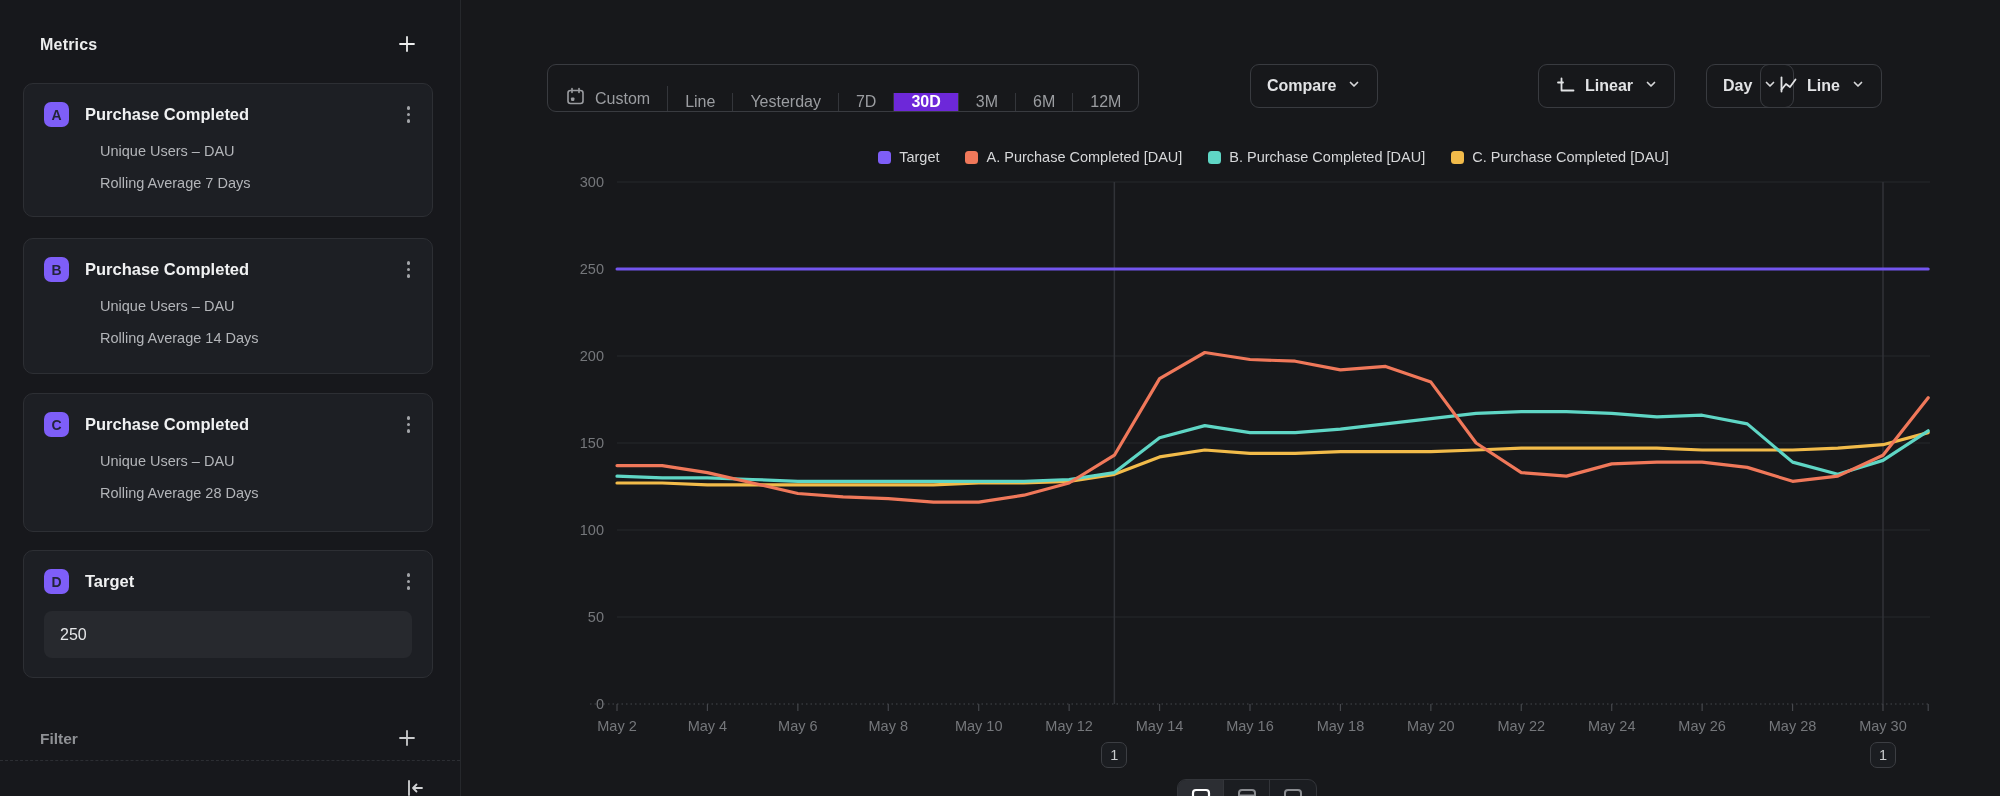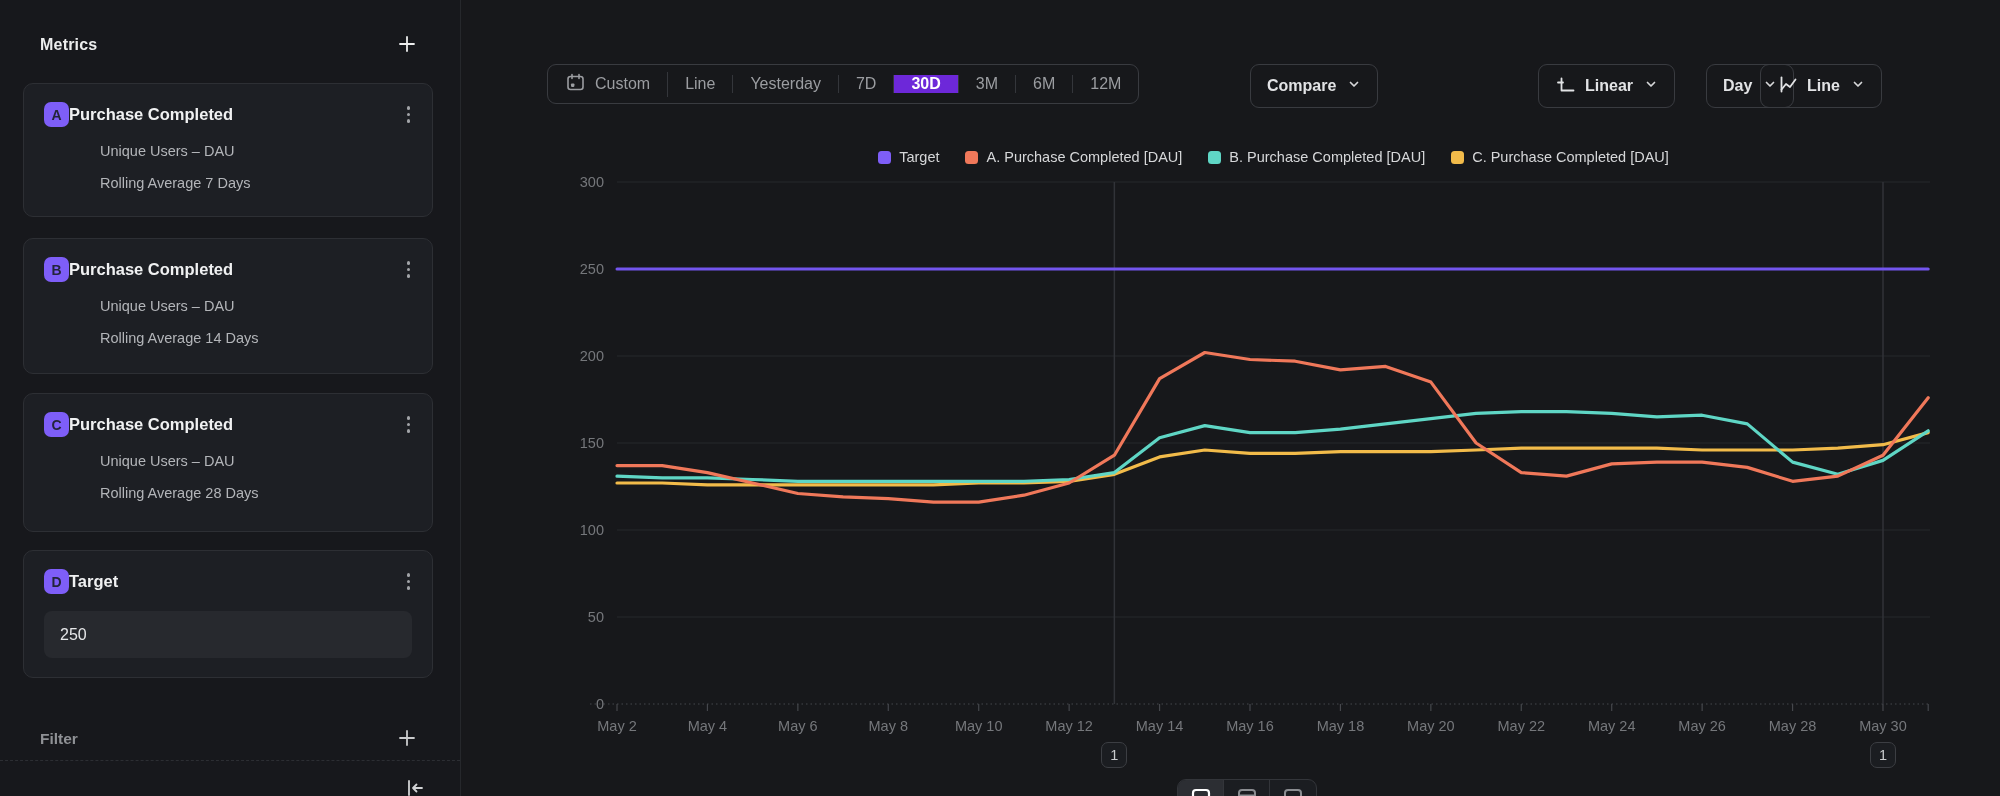--- a/index.html
+++ b/index.html
@@ -30,21 +30,21 @@
   .card-a { top:83px;  height:134px; }
   .card-b { top:238px; height:136px; }
   .card-c { top:393px; height:139px; }
   .card-d { top:550px; height:128px; }
   .card-row { display:flex; align-items:center; }
   .badge {
     width:25px; height:25px; border-radius:7px; background:#7e5ef8;
     color:#23243a; font-size:14px; font-weight:700;
     display:flex; align-items:center; justify-content:center; flex:0 0 auto;
   }
-  .card-title { font-size:16.5px; font-weight:700; color:#f0f1f2; flex:1 1 auto; }
+  .card-title { margin-left:16px; font-size:16.5px; font-weight:700; color:#f0f1f2; flex:1 1 auto; }
   .card-sub { margin-left:56px; margin-top:16px; font-size:14.5px; color:#b3b5b9; }
   .kebab { display:flex; flex-direction:column; gap:3px; align-items:center; }
   .kebab i { width:3.5px; height:3.5px; border-radius:50%; background:#a2a4a8; display:block; }
   .target-input {
     margin-top:17px; width:100%; height:47px; border:none; outline:none;
     background:#27292e; border-radius:8px; color:#e6e7e9;
     font-size:16px; font-family:inherit; padding:0 16px;
   }
   .filter-row {
     position:absolute; left:40px; right:40px; top:724px; height:30px;
@@ -58,22 +58,22 @@
   .collapse-btn { position:absolute; right:32px; top:774px; }
   
   .btn {
     position:absolute; top:64px; height:44px;
     display:flex; align-items:center; gap:9px;
     background:transparent; border:1px solid #393b40; border-radius:9px;
     color:#e2e3e5; font-size:16px; font-weight:700; font-family:inherit;
     padding:0 16px; cursor:pointer;
   }
   .seg-control {
-    position:absolute; left:547px; top:64px; height:40px;
-    display:flex; align-items:center;
+    position:absolute; left:547px; top:64px; height:48px;
+    display:flex; align-items:flex-end;
     border:1px solid #393b40; border-radius:9px; overflow:hidden;
   }
   .seg {
     display:flex; align-items:center; gap:9px;
     background:transparent; border:none; border-right:1px solid #34363b;
     color:#9b9da1; font-size:16px; font-weight:400; font-family:inherit;
     padding:0 17px; cursor:pointer; white-space:nowrap;
   }
   .seg:last-child { border-right:none; }
   .seg.active { background:#6d28d9; color:#ffffff; font-weight:700; }

